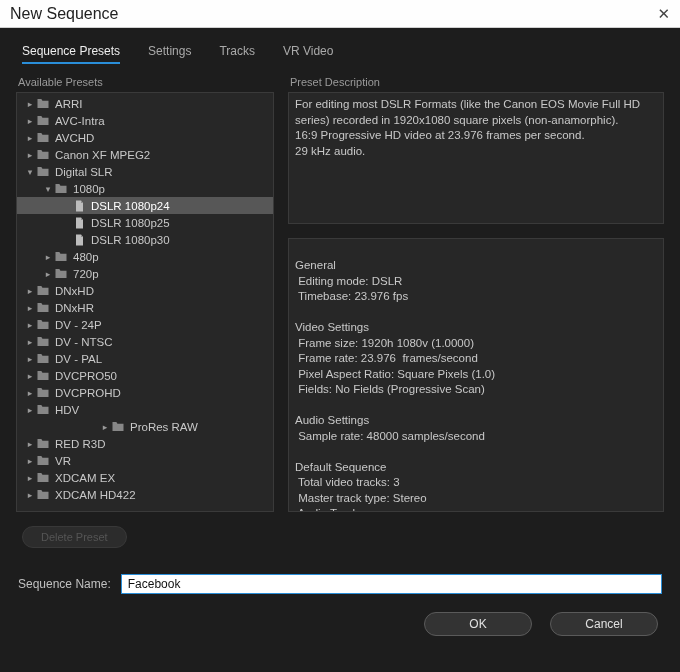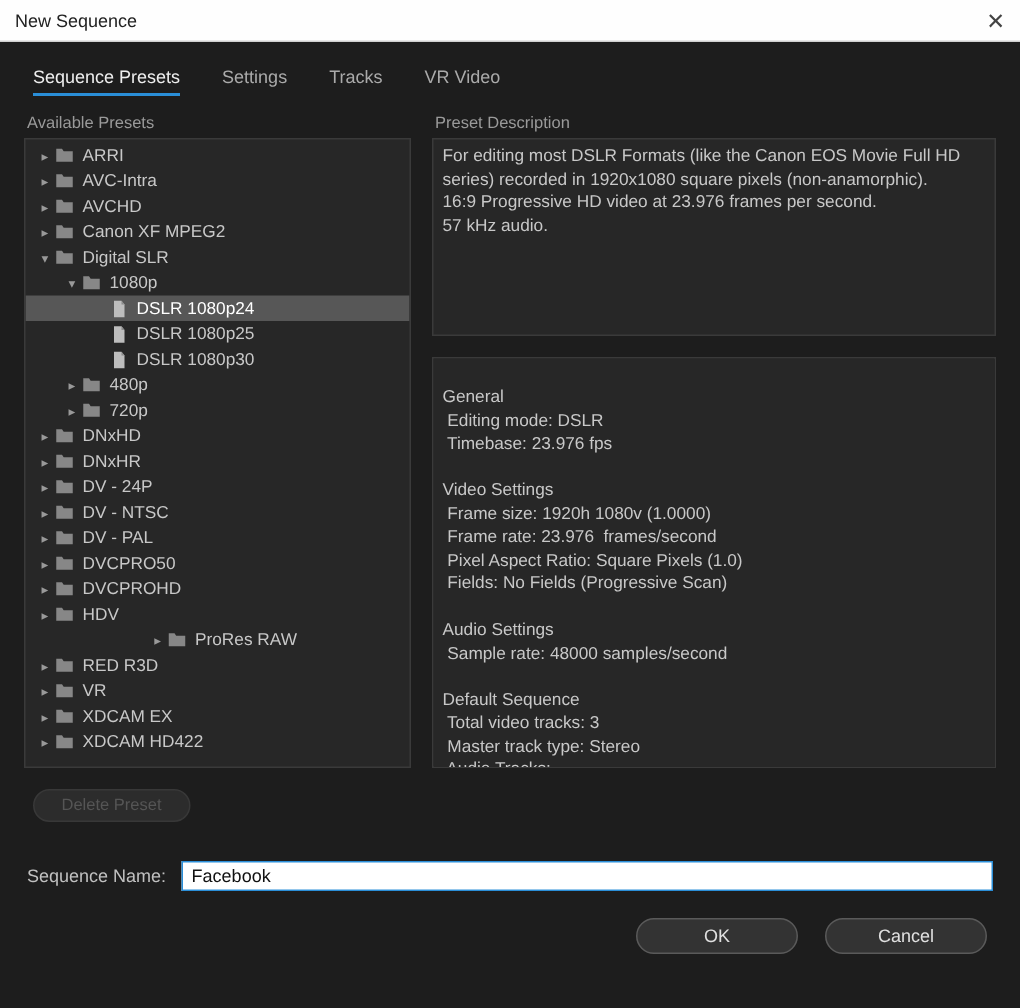--- a/index.html
+++ b/index.html
@@ -15,21 +15,21 @@
   .titlebar {
     height: 28px;
     background: #fefefe;
     color: #222;
     display: flex;
     align-items: center;
     justify-content: space-between;
     padding: 0 10px;
     border-bottom: 1px solid #d0d0d0;
   }
-  .titlebar .title { font-size: 12px; }
+  .titlebar .title { font-size: 16px; }
   .close-x { font-size: 15px; color: #444; cursor: pointer; }
   
   .tabs {
     display: flex;
     gap: 28px;
     padding: 16px 22px 8px 22px;
     font-size: 12px;
     color: #aaa;
   }
   .tab { cursor: pointer; padding-bottom: 4px; }
@@ -419,21 +419,21 @@
           <span>XDCAM HD422</span>
         </div>
       </div>
   </div>
 
   <div class="right-col">
     <div class="section-label">Preset Description</div>
     <div class="desc-box" id="desc-box">
         <div>For editing most DSLR Formats (like the Canon EOS Movie Full HD series) recorded in 1920x1080 square pixels (non-anamorphic).</div>
         <div>16:9 Progressive HD video at 23.976 frames per second.</div>
-        <div>57 kHz audio.</div>
+        <div>29 kHz audio.</div>
       </div>
     <div class="detail-box">General
  Editing mode: DSLR
  Timebase: 23.976 fps
 
 Video Settings
  Frame size: 1920h 1080v (1.0000)
  Frame rate: 23.976  frames/second
  Pixel Aspect Ratio: Square Pixels (1.0)
  Fields: No Fields (Progressive Scan)

